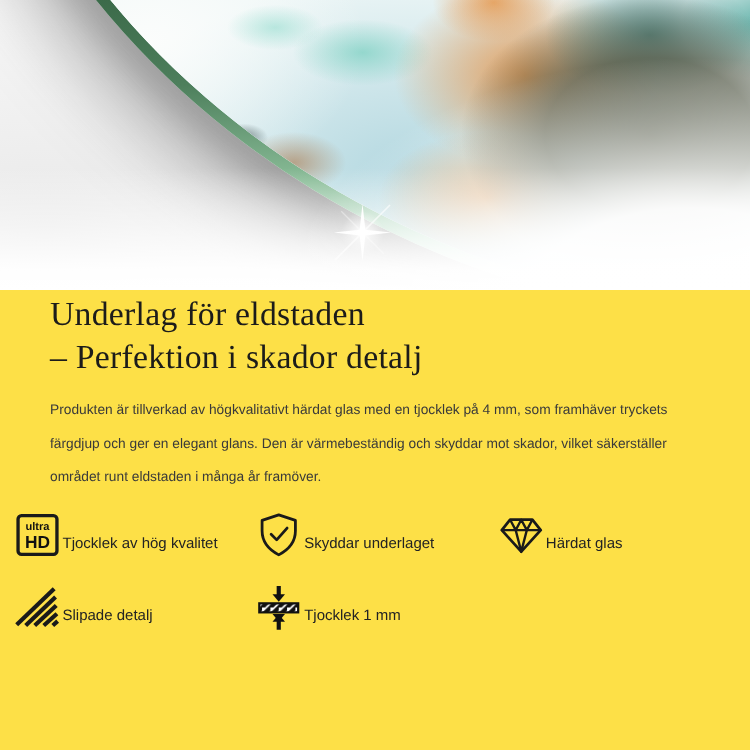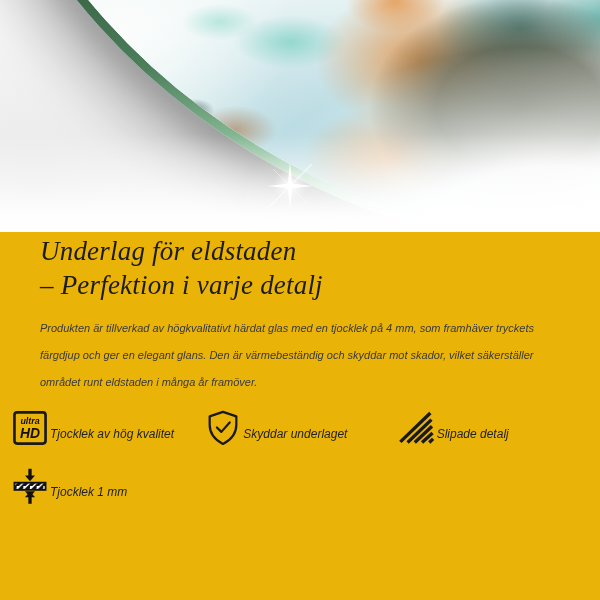--- a/index.html
+++ b/index.html
@@ -1,22 +1,21 @@
 <!DOCTYPE html>
 <html><head>
 <meta charset="utf-8">
 <style>
   * { margin:0; padding:0; box-sizing:border-box; }
   html,body { background:#fff; }
   .page {
     position:relative; width:600px; height:600px; margin:0 auto;
-    background:#eab308; overflow:hidden;
+    background:#fde047; overflow:hidden;
     font-family:"Liberation Sans", sans-serif;
     color:#1d1d1b;
-    font-style:italic;
   }
 
   
   .hero {
     position:relative; width:600px; height:232px; overflow:hidden;
     background: radial-gradient(560px 360px at 6% 82%, #e8e8e8 0%, #f4f4f4 40%, #ffffff 72%);
   }
   .disc {
     position:absolute; left:-60px; top:-1020px; width:1400px; height:1280px;
     border-radius:50%;
@@ -105,21 +104,21 @@
       <line x1="8" y1="52" x2="52" y2="8" stroke="#ffffff" stroke-width="1.3" opacity="0.65"></line>
       <line x1="13" y1="13" x2="47" y2="47" stroke="#ffffff" stroke-width="1" opacity="0.4"></line>
       <path d="M30,7 L32.3,27.7 L53,30 L32.3,32.3 L30,53 L27.7,32.3 L7,30 L27.7,27.7 Z" fill="#ffffff" opacity="0.97"></path>
     </svg>
     <div class="hero-fade"></div>
   </div>
 
   <div class="content">
     <h2 class="title">
       <div>Underlag för eldstaden</div>
-      <div>– Perfektion i varje detalj</div>
+      <div>– Perfektion i skador detalj</div>
     </h2>
     <p class="lead">Produkten är tillverkad av högkvalitativt härdat glas med en tjocklek på 4 mm, som framhäver tryckets färgdjup och ger en elegant glans. Den är värmebeständig och skyddar mot skador, vilket säkerställer området runt eldstaden i många år framöver.</p>
   </div>
 
   <div class="features">
 
 
     <div class="feature">
       <svg class="icon" viewBox="0 0 36 36">
         <rect x="4" y="4" width="28" height="28" rx="2.5" fill="none" stroke="#1a1a1a" stroke-width="2.4"></rect>
@@ -130,20 +129,31 @@
     </div>
 
     <div class="feature">
       <svg class="icon" viewBox="0 0 36 36">
         <path d="M18,3.5 L30,7.5 V15 C30,23.5 25,28.7 18,32.3 C11,28.7 6,23.5 6,15 V7.5 Z" fill="none" stroke="#1a1a1a" stroke-width="2" stroke-linejoin="round"></path>
         <path d="M12.5,17.5 L16.5,21.5 L24,13" fill="none" stroke="#1a1a1a" stroke-width="2" stroke-linecap="round" stroke-linejoin="round"></path>
       </svg>
       <div class="label">Skyddar underlaget</div>
     </div>
 
+    <div class="feature">
+      <svg class="icon" viewBox="0 0 36 36">
+        <g fill="none" stroke="#1a1a1a" stroke-linejoin="round">
+          <path d="M10,7 H26 L32,14.5 L18,30 L4,14.5 Z" stroke-width="2"></path>
+          <path d="M4,14.5 H32" stroke-width="1.7"></path>
+          <path d="M10,7 L14,14.5 L18,7 L22,14.5 L26,7" stroke-width="1.7"></path>
+          <path d="M14,14.5 L18,30 L22,14.5" stroke-width="1.7"></path>
+        </g>
+      </svg>
+      <div class="label">Härdat glas</div>
+    </div>
 
     <div class="feature">
       <svg class="icon" viewBox="0 0 36 36">
         <g stroke="#1a1a1a" stroke-width="3" stroke-linecap="butt" fill="none">
           <path d="M3,30.5 L30,4.5"></path>
           <path d="M9.5,31 L31,10.5"></path>
           <path d="M16,31 L31.5,16.5"></path>
           <path d="M22.5,31 L32,22.5"></path>
           <path d="M29,31 L32.5,27.8"></path>
         </g>

